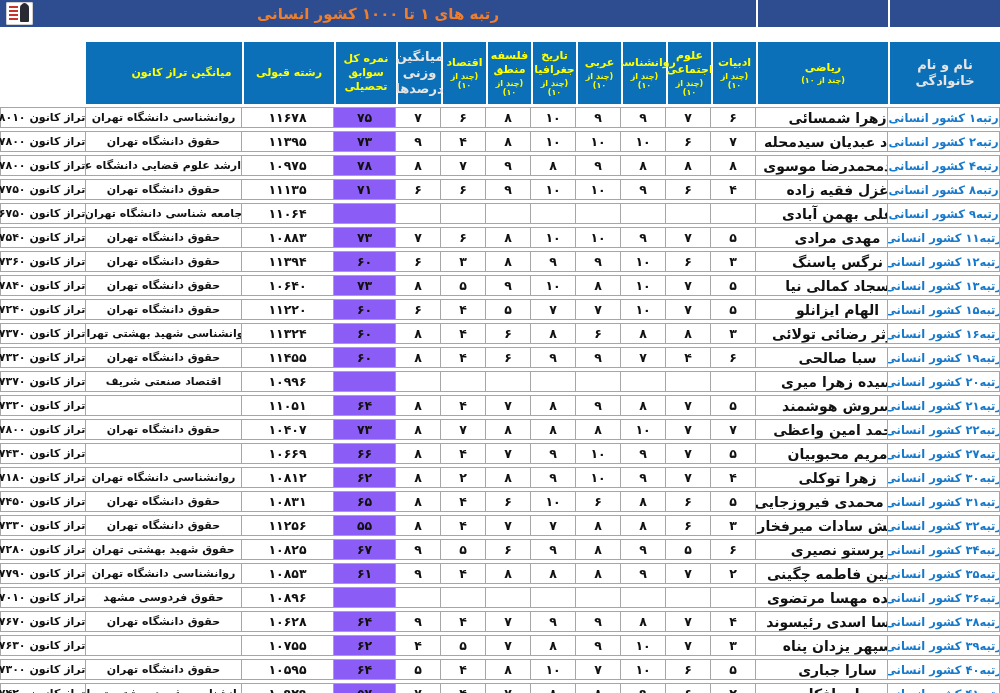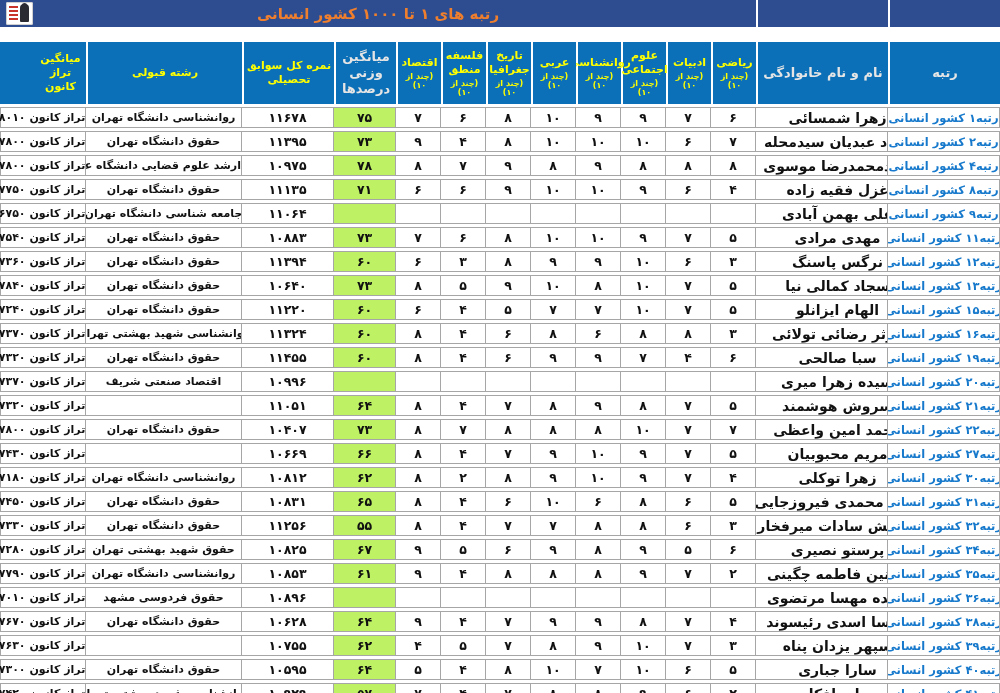--- a/index.html
+++ b/index.html
@@ -32,21 +32,21 @@
   .hline2{display:block;}
   
   .body{padding:0;}
   .row{height:21px;margin-bottom:3px;border:1px solid var(--grid);box-sizing:border-box;
        display:grid;grid-template-columns:var(--cols);direction:rtl;align-items:stretch;}
   .c{border-left:1px solid var(--grid);display:flex;align-items:center;justify-content:center;
      font-size:12.5px;color:#111;overflow:hidden;white-space:nowrap;box-sizing:border-box;}
   .c:last-child{border-left:none;}
   .c.rank{color:var(--rankblue);font-size:11.5px;}
   .c.name{font-size:14px;padding-left:32px;}
-  .c.weighted{background:#bef264;}
+  .c.weighted{background:#8b5cf6;}
   .c.field{font-size:11px;}
   .c.kanoon{font-size:11px;}
 </style>
 </head>
 <body>
 
 <div class="sheet">
 
   <div class="grid title-row">
     <div class="tcell"></div>
@@ -55,23 +55,20 @@
       <span class="page-title">رتبه های ۱ تا ۱۰۰۰ کشور انسانی</span>
       <div class="logo">
         <div class="fig"></div>
         <div class="txt"></div>
       </div>
     </div>
   </div>
 
   <div class="grid header-row" id="header-row">
     <div class="hcell">
-      <span class="hlabel white">رتبه</span>
-    </div>
-    <div class="hcell">
       <span class="hlabel white">نام و نام خانوادگی</span>
     </div>
 
     <div class="hcell">
         <span class="hlabel">ریاضی</span>
         <span class="hsub">(چند از ۱۰)</span>
       </div>
       <div class="hcell">
         <span class="hlabel">ادبیات</span>
         <span class="hsub">(چند از ۱۰)</span>

